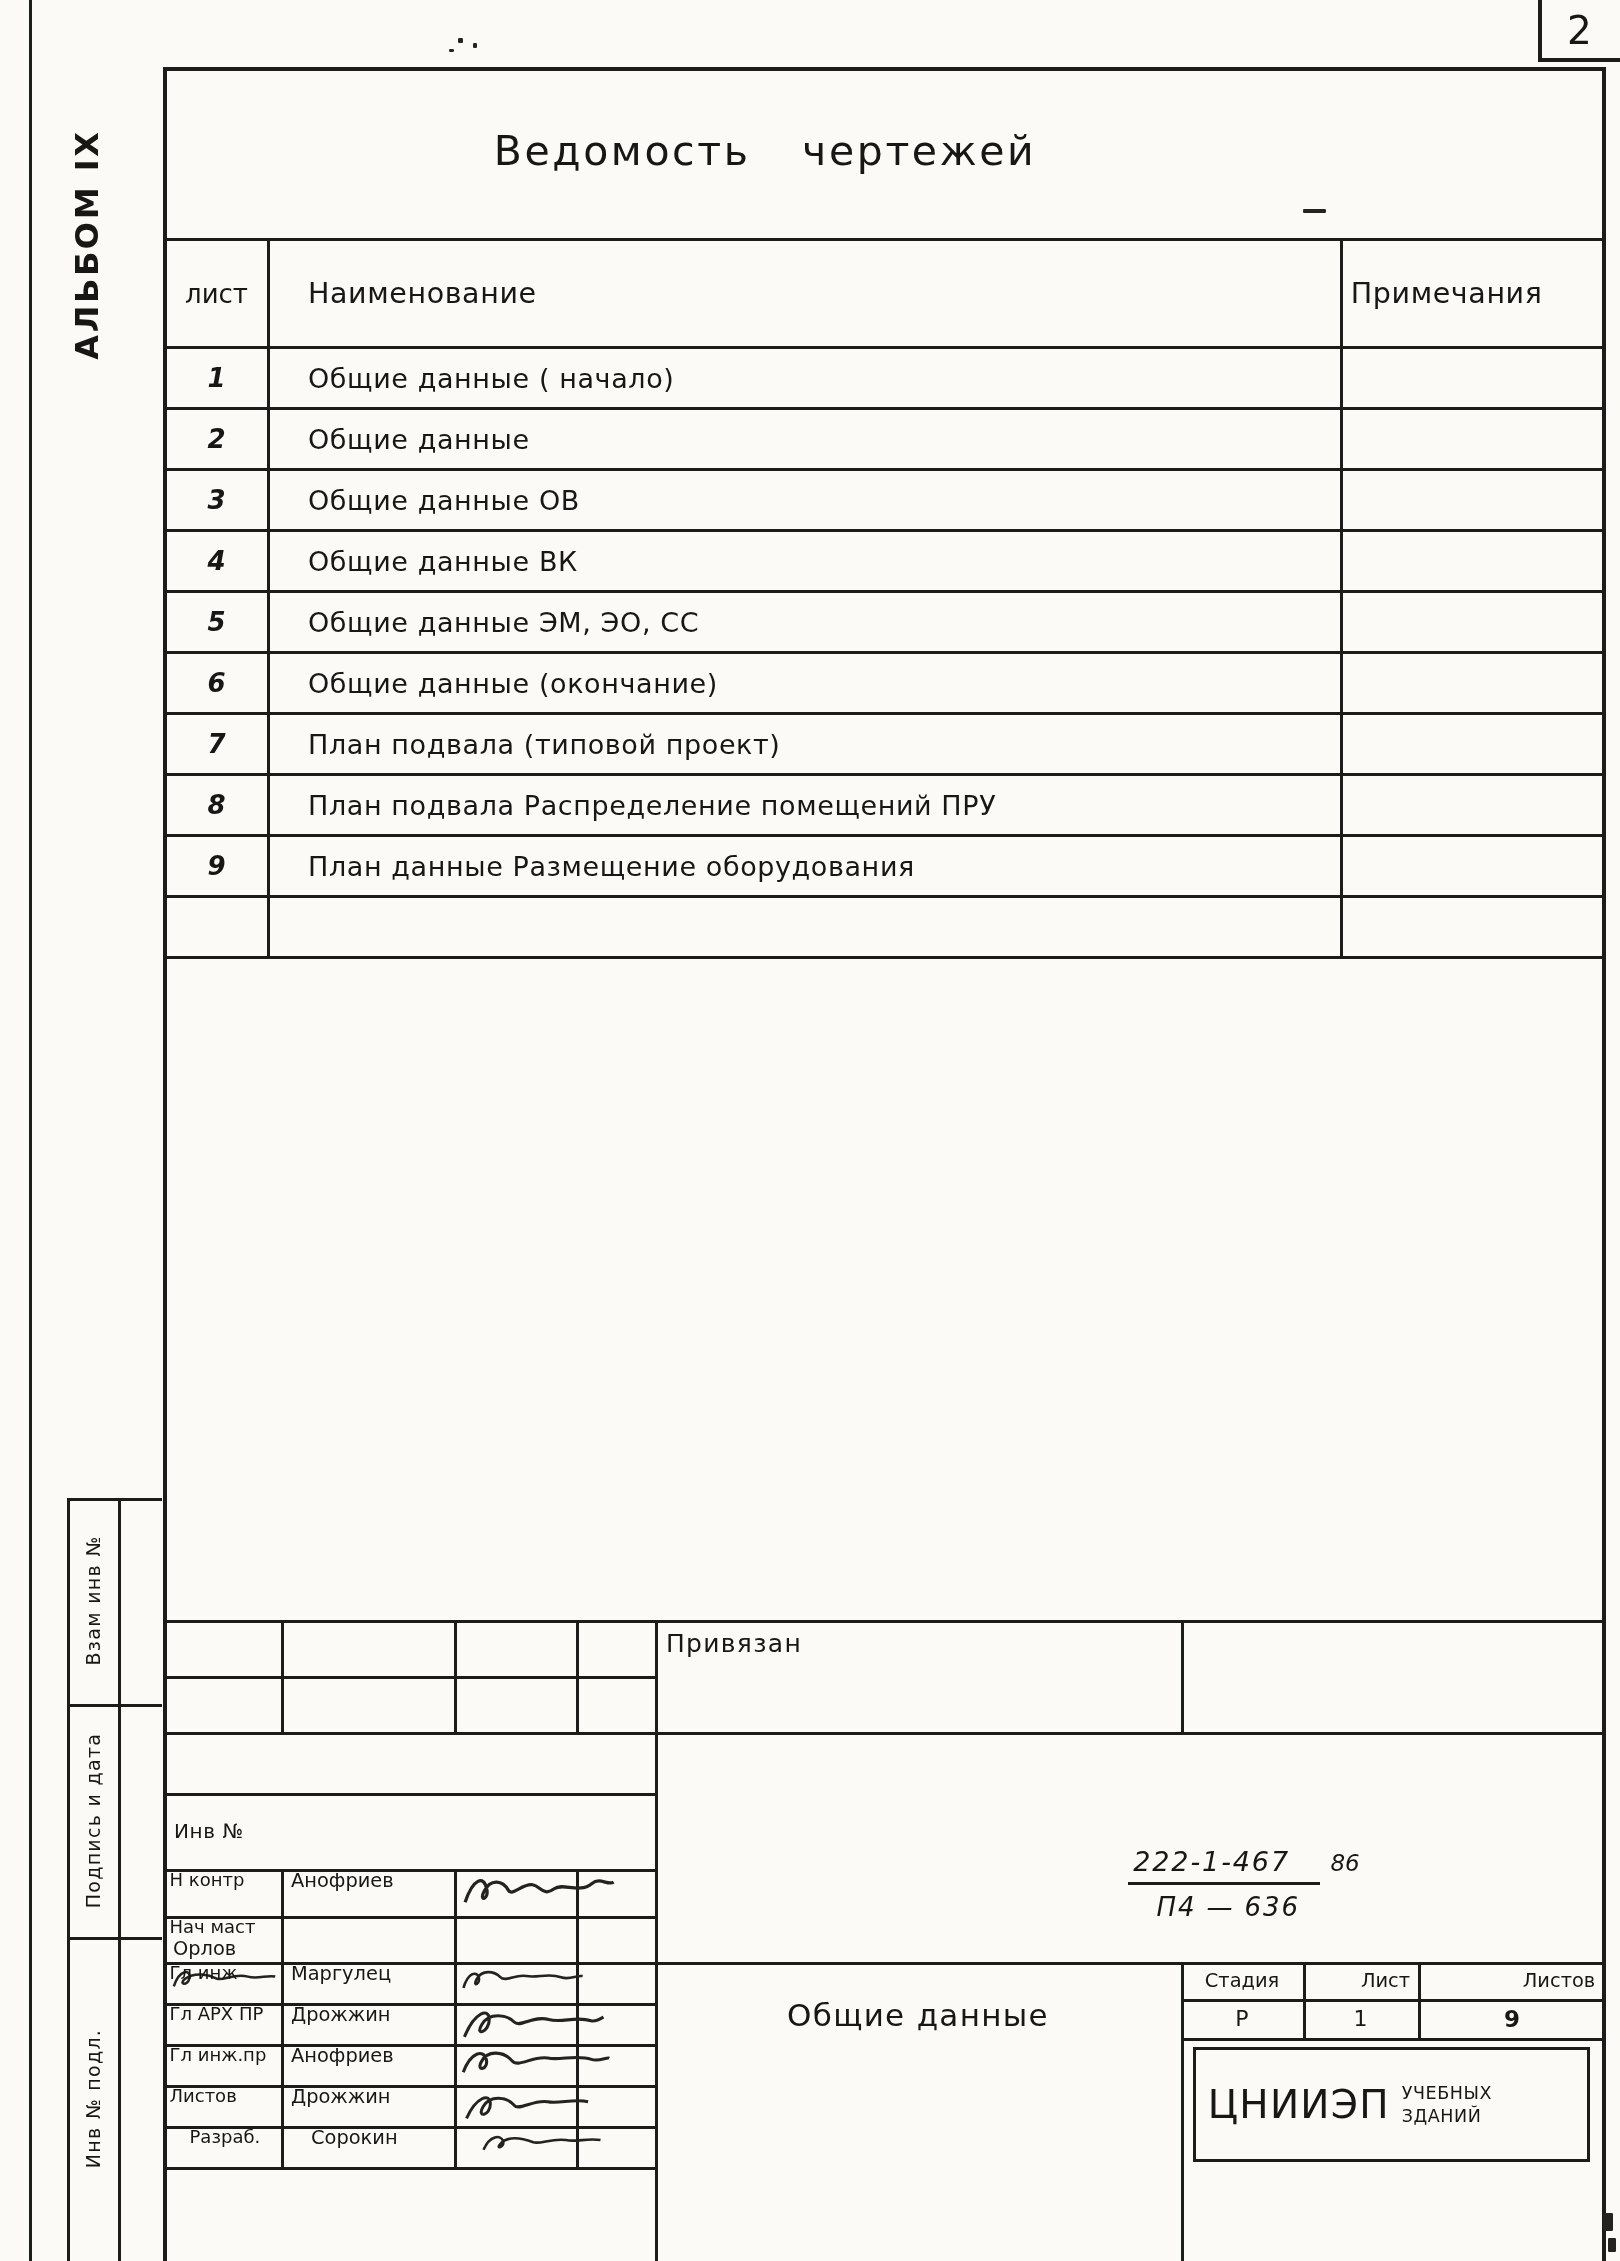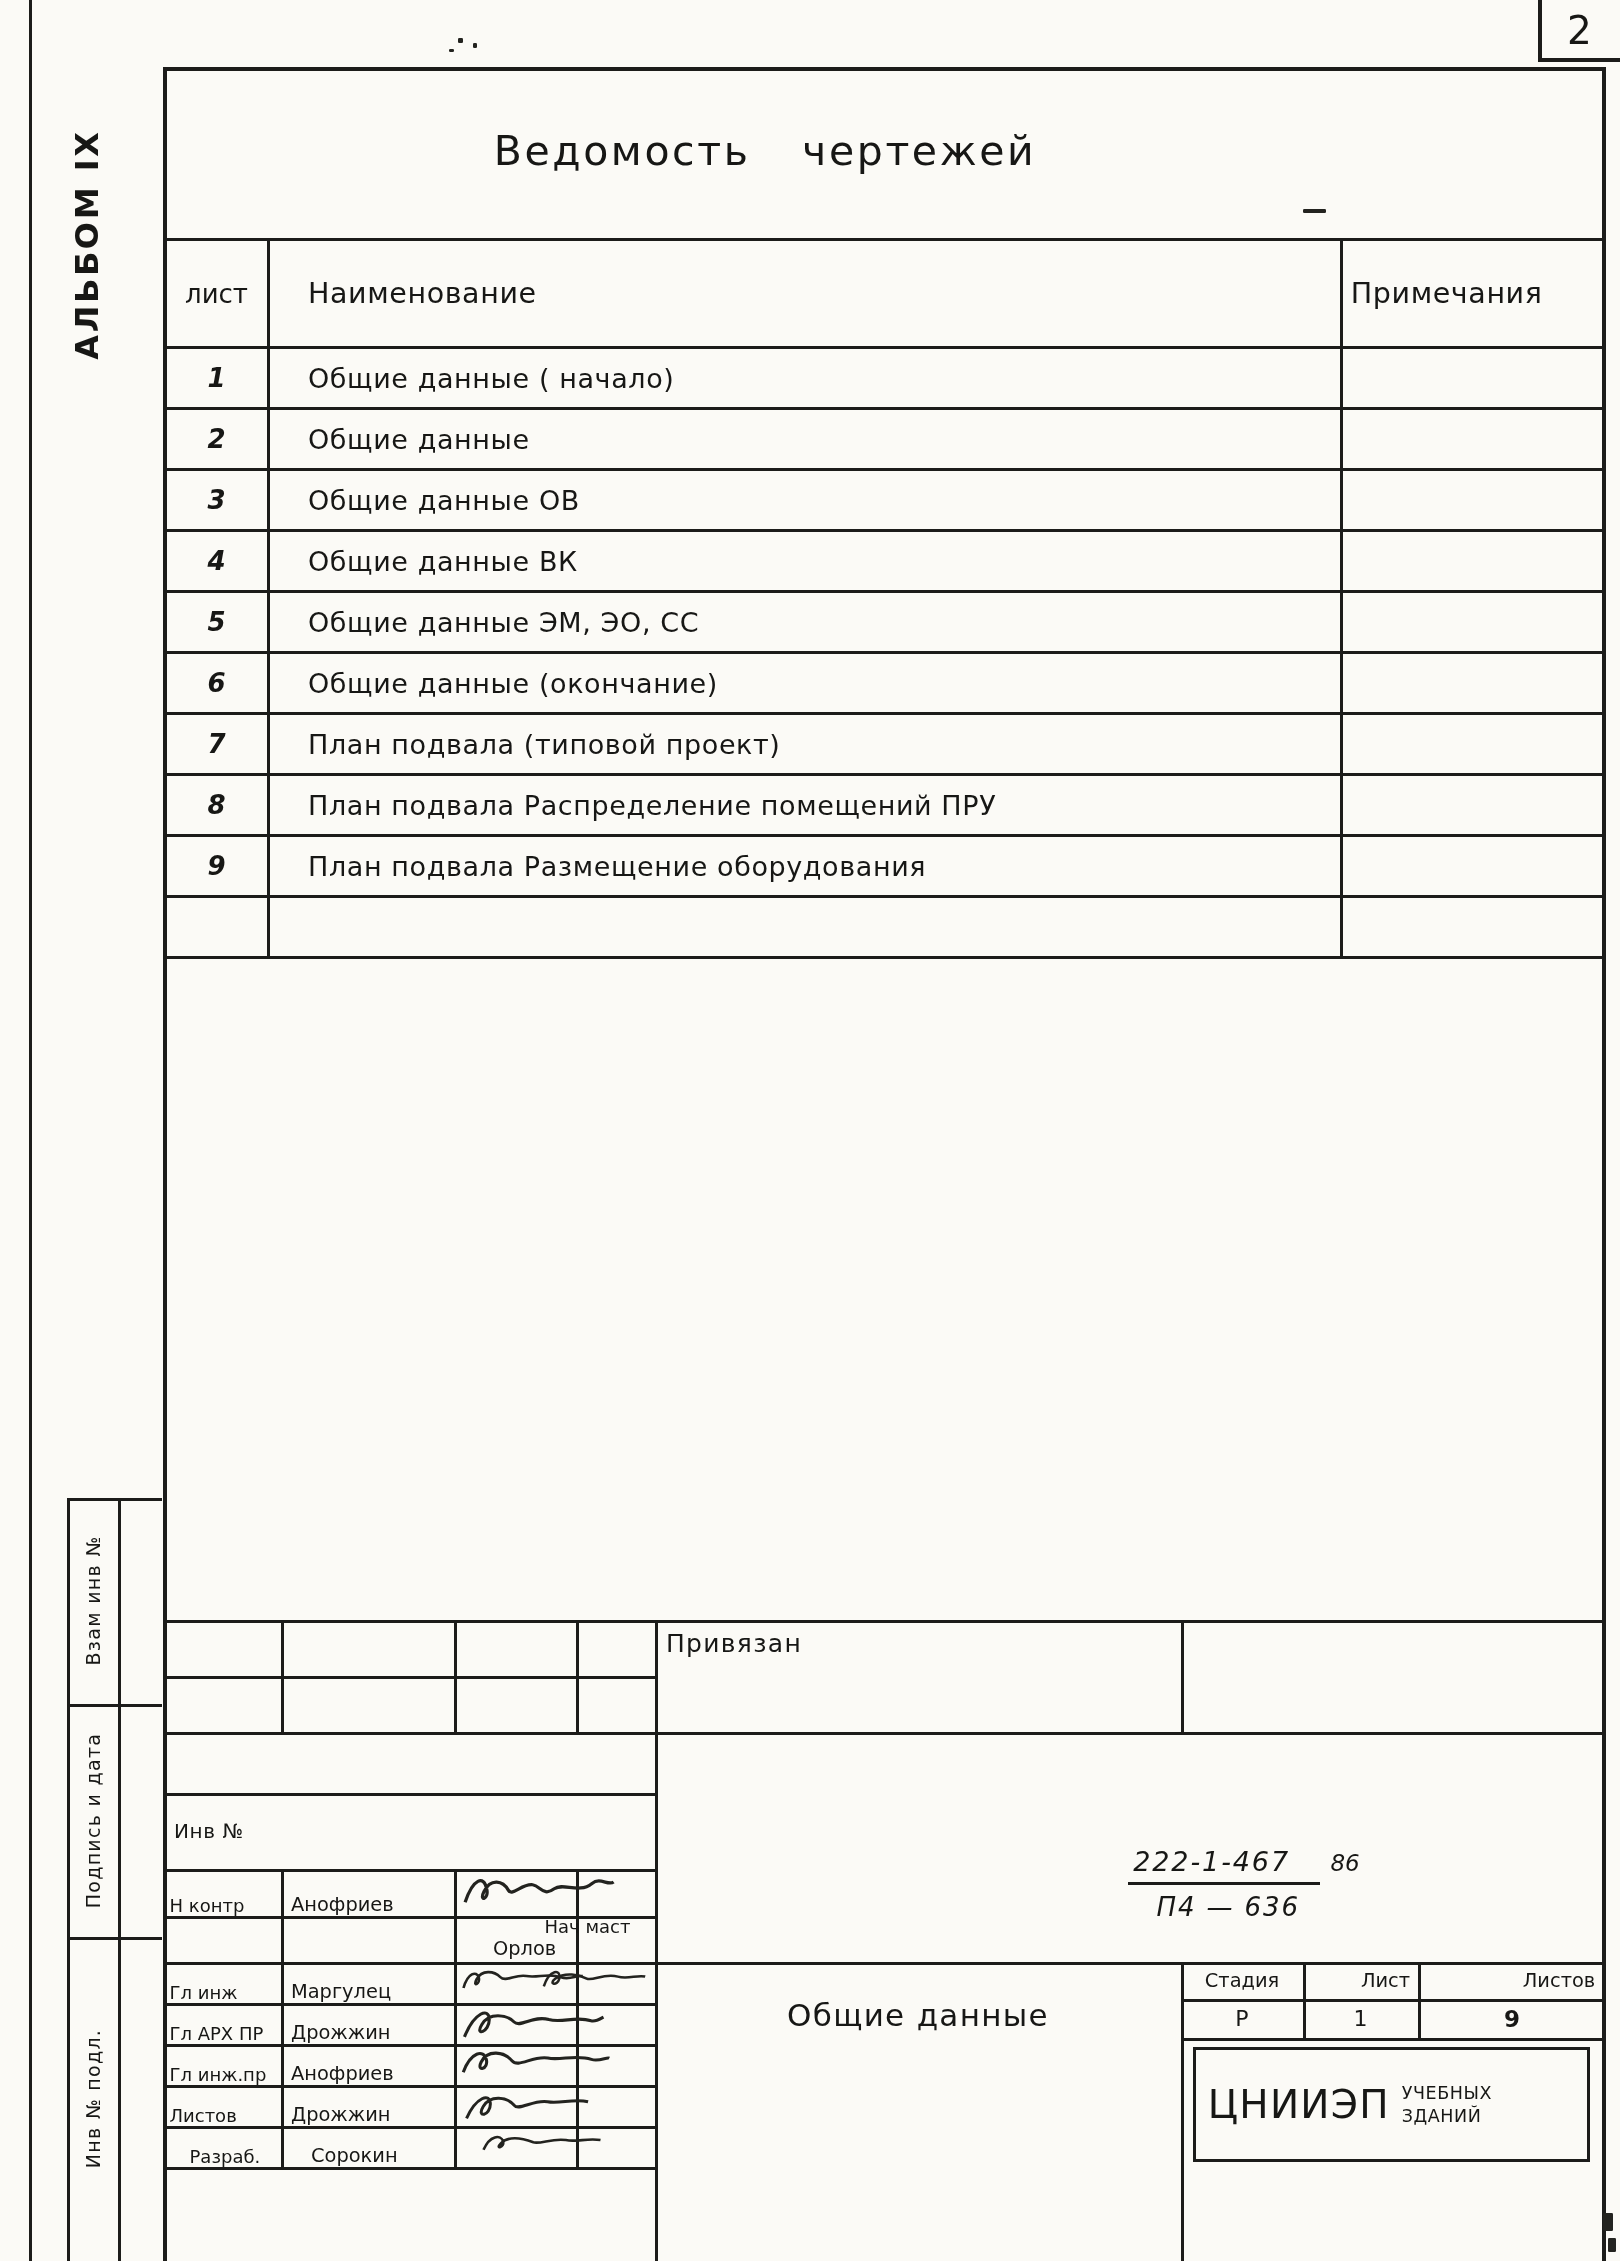--- a/index.html
+++ b/index.html
@@ -33,21 +33,21 @@
   }
   tr.thead{height:108px;}
   tr.trow{height:61px;}
   td.c-sheet{text-align:center;font-size:26px;font-style:italic;font-weight:600;}
   td.c-name{padding-left:38px;font-size:27px;letter-spacing:0.6px;}
   td.c-notes{padding-left:7.8px;}
   td.h-sheet{text-align:center;font-size:26px;}
   td.h-name{padding-left:38px;font-size:28.5px;letter-spacing:0.6px;}
   td.h-notes{padding-left:7.8px;font-size:28.5px;letter-spacing:0.6px;}
   
-  .sig-row{position:absolute;left:163px;width:493px;display:flex;align-items:flex-end;}
+  .sig-row{position:absolute;left:163px;width:493px;display:flex;align-items:flex-start;}
   .sg-role{width:118px;padding-left:6.5px;font-size:18px;white-space:nowrap;overflow:visible;}
   .sg-name{width:173px;padding-left:10px;font-size:19.4px;white-space:nowrap;}
   .sg-sign{width:123px;position:relative;height:100%;}
   .sg-sign svg{position:absolute;left:2.6px;top:0;overflow:visible;}
   .sg-date{flex:1;}
   .stage-row{position:absolute;left:1181px;width:425px;display:flex;align-items:center;}
   .stage-cell{display:flex;align-items:center;justify-content:center;}
   .artifact{position:absolute;background:#23231f;border-radius:1.3px;}
 </style>
 </head>
@@ -121,21 +121,21 @@
     <td class="c-name">План подвала (типовой проект)</td>
     <td class="c-notes"></td>
   </tr>
   <tr class="trow">
     <td class="c-sheet">8</td>
     <td class="c-name">План подвала Распределение помещений ПРУ</td>
     <td class="c-notes"></td>
   </tr>
   <tr class="trow">
     <td class="c-sheet">9</td>
-    <td class="c-name">План подвала Размещение оборудования</td>
+    <td class="c-name">План данные Размещение оборудования</td>
     <td class="c-notes"></td>
   </tr>
   <tr class="trow">
     <td class="c-sheet"></td>
     <td class="c-name"></td>
     <td class="c-notes"></td>
   </tr>
 </tbody>
   </table>
 

